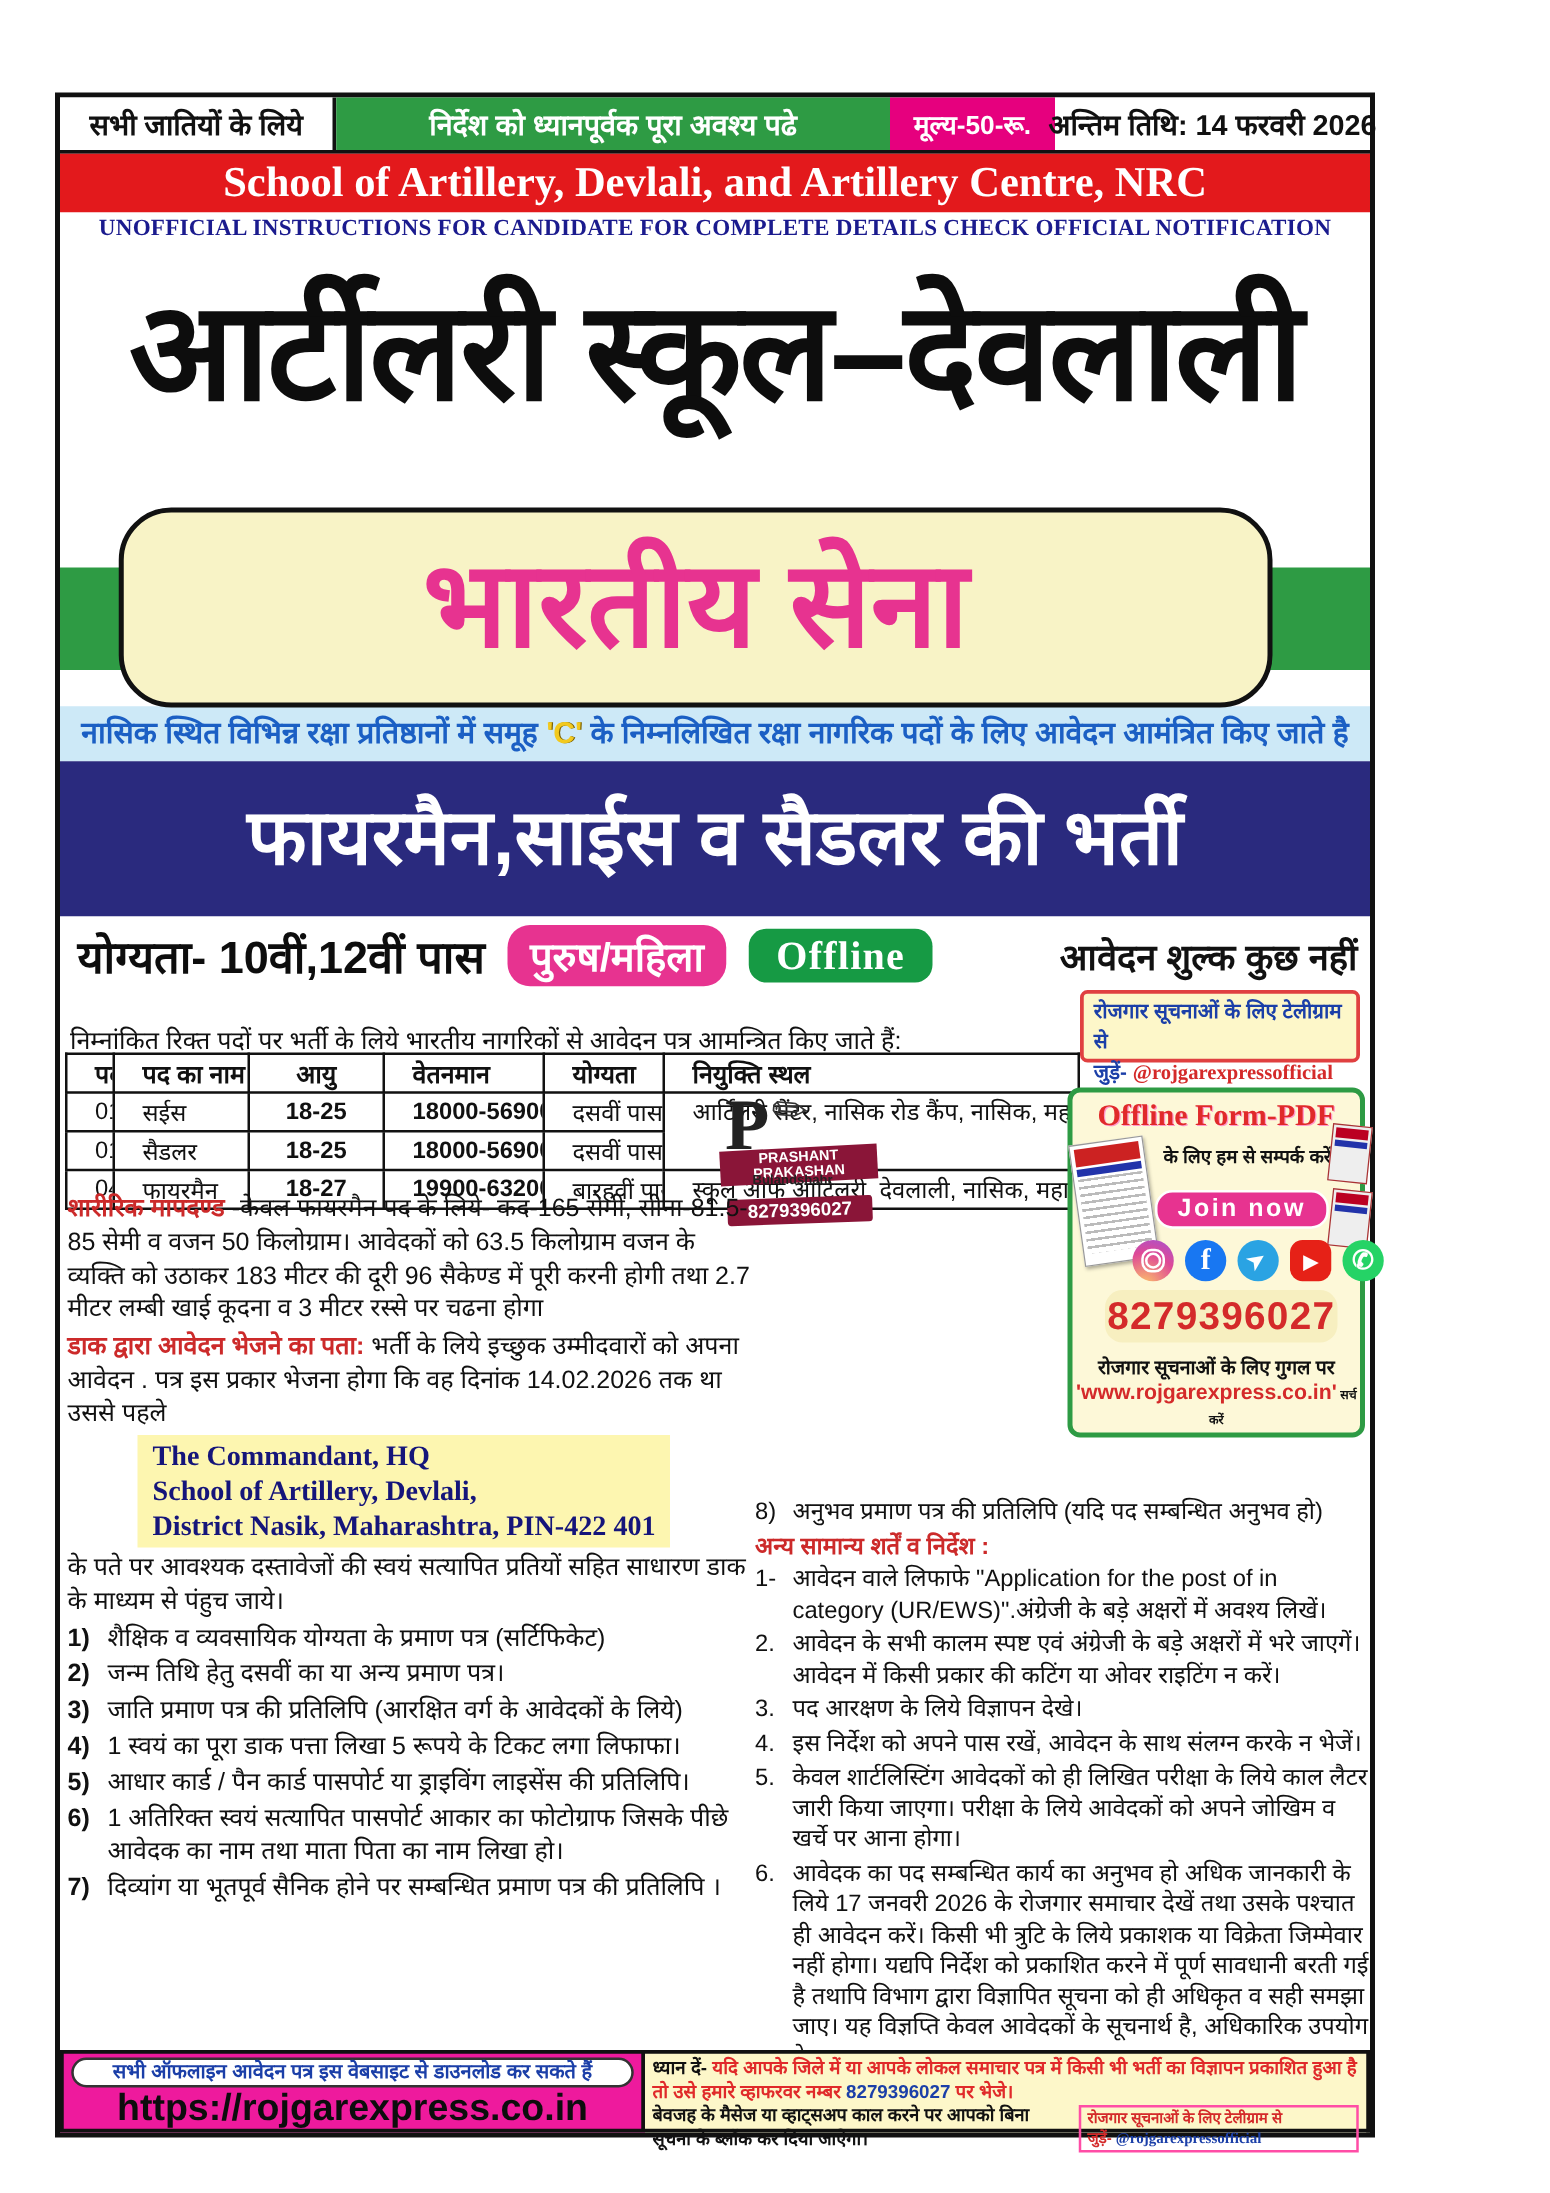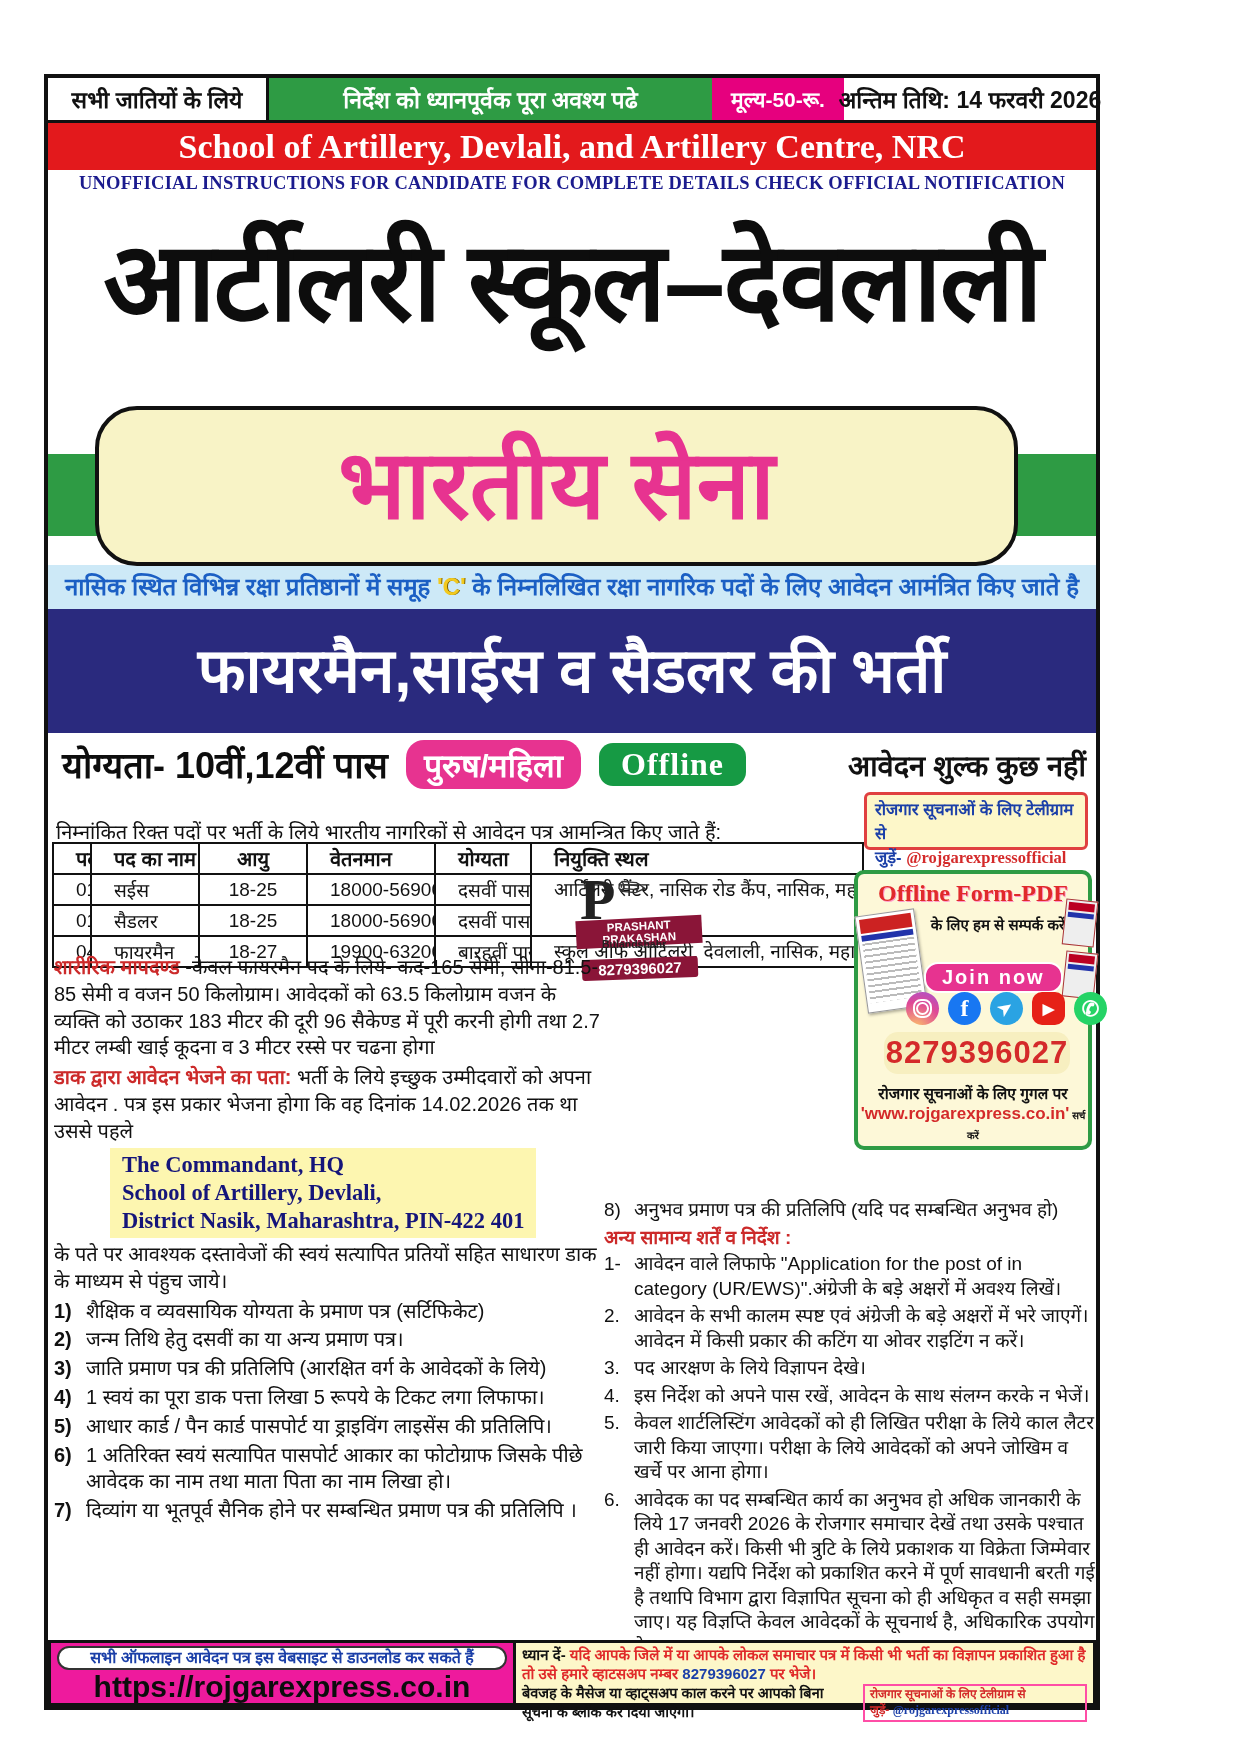--- a/index.html
+++ b/index.html
@@ -41,40 +41,40 @@
     padding:3px 22px;border-radius:14px;white-space:nowrap;letter-spacing:1px;}
   .elig-fee{font-size:29px;font-weight:800;margin-left:auto;margin-right:10px;white-space:nowrap;}
 
   .intro{top:740px;left:8px;width:745px;font-size:20px;color:#111;}
 
   .vtable{top:764px;left:4px;border-collapse:collapse;table-layout:fixed;width:810px;font-size:19px;}
   .vtable th,.vtable td{border:2px solid #111;padding:1px 22px;white-space:nowrap;overflow:hidden;text-align:left;}
   .vtable th{font-weight:bold;font-size:20px;height:24px;}
   .vtable td{height:27px;}
   .vtable .c-num{text-align:left;}
-  .vtable .c-age,.vtable .c-pay{text-align:center;font-weight:normal;}
+  .vtable .c-age,.vtable .c-pay{text-align:center;font-weight:bold;}
   .vtable .c-place{vertical-align:top;}
 
   .tg-box{top:714px;left:816px;width:224px;height:58px;background:#fdf7c9;border:3px solid #e04040;border-radius:6px;
     padding:3px 8px;box-sizing:border-box;font-size:16.5px;font-weight:bold;color:#1b3fa8;line-height:1.45;}
   .tg-handle{color:#d42a2a;font-family:"Liberation Serif",serif;}
 
   .promo{top:792px;left:806px;width:238px;height:280px;background:#fdf8d8;border:4px solid #2e9b44;border-radius:10px;box-sizing:border-box;}
   .promo-title{position:absolute;top:6px;left:0;width:100%;text-align:center;color:#e02a2a;
     font-family:"Liberation Serif",serif;font-weight:bold;font-size:24px;text-shadow:1px 1px 0 #f9c;}
   .promo-sub{position:absolute;top:40px;left:52px;width:176px;text-align:center;font-size:15px;font-weight:800;color:#111;}
   .news-thumb{position:absolute;top:38px;left:3px;width:58px;height:96px;background:#fff;border:1px solid #999;
     transform:rotate(-8deg);box-shadow:1px 2px 3px rgba(0,0,0,.3);}
   .news-head{height:14px;background:#c22;margin:3px 3px 2px 3px;}
   .news-bar{height:6px;background:#23a;margin:0 3px 2px 3px;}
   .news-lines{height:60px;margin:0 3px;background:repeating-linear-gradient(#bbb 0 2px,#fff 2px 6px);}
   .card-thumb{position:absolute;width:30px;height:44px;background:#eee;border:1px solid #a33;transform:rotate(6deg);}
   .card-thumb .cbar{height:8px;background:#b02;margin:2px;}
   .card-thumb .cbar2{height:5px;background:#23a;margin:2px;}
-  .join-badge{position:absolute;top:88px;left:66px;background:#e73390;color:#fff;font-weight:800;font-size:20px;
+  .join-badge{position:absolute;top:78px;left:66px;background:#e73390;color:#fff;font-weight:800;font-size:20px;
     padding:2px 16px;border-radius:14px;border:2px solid #fff;letter-spacing:2px;}
   .icons-row{position:absolute;top:118px;left:48px;display:flex;gap:9px;}
   .icon{width:33px;height:33px;border-radius:50%;display:flex;align-items:center;justify-content:center;color:#fff;font-weight:bold;}
   .ic-ig{background:radial-gradient(circle at 30% 110%,#fdc468,#df4996 60%,#a254d4);position:relative;}
   .ic-ig::before{content:"";position:absolute;inset:7px;border:2.5px solid #fff;border-radius:8px;}
   .ic-ig::after{content:"";position:absolute;width:9px;height:9px;border:2.5px solid #fff;border-radius:50%;left:9.5px;top:9.5px;}
   .ic-fb{background:#1877f2;font-family:"Liberation Serif",serif;font-size:24px;}
   .ic-fb::before{content:"f";}
   .ic-tg{background:#2aa3e3;font-size:17px;}
   .ic-tg::before{content:"➤";display:block;transform:rotate(-35deg);margin-left:-2px;}
@@ -319,21 +319,21 @@
         <span>आवेदक का पद सम्बन्धित कार्य का अनुभव हो अधिक जानकारी के लिये 17 जनवरी 2026 के रोजगार समाचार देखें तथा उसके पश्चात ही आवेदन करें। किसी भी त्रुटि के लिये प्रकाशक या विक्रेता जिम्मेवार नहीं होगा। यद्यपि निर्देश को प्रकाशित करने में पूर्ण सावधानी बरती गई है तथापि विभाग द्वारा विज्ञापित सूचना को ही अधिकृत व सही समझा जाए। यह विज्ञप्ति केवल आवेदकों के सूचनार्थ है, अधिकारिक उपयोग के</span>
       </div>
   </div>
 
   <div class="abs footerrow">
     <div class="f-left">
       <div class="f-badge">सभी ऑफलाइन आवेदन पत्र इस वेबसाइट से डाउनलोड कर सकते हैं</div>
       <div class="f-url">https://rojgarexpress.co.in</div>
     </div>
     <div class="f-right">
-      <div class="f-attn"><span class="blk">ध्यान दें-</span><span> यदि आपके जिले में या आपके लोकल समाचार पत्र में किसी भी भर्ती का विज्ञापन प्रकाशित हुआ है तो उसे हमारे व्हाटसअप नम्बर </span><span class="ph">8279396027</span><span> पर भेजे।</span></div>
+      <div class="f-attn"><span class="blk">ध्यान दें-</span><span> यदि आपके जिले में या आपके लोकल समाचार पत्र में किसी भी भर्ती का विज्ञापन प्रकाशित हुआ है तो उसे हमारे व्हाफरवर नम्बर </span><span class="ph">8279396027</span><span> पर भेजे।</span></div>
       <div class="f-bottom">
         <div class="f-warn">बेवजह के मैसेज या व्हाट्सअप काल करने पर आपको बिना सूचना के ब्लॉक कर दिया जाऐगा।</div>
         <div class="f-mini">
           <span>रोजगार सूचनाओं के लिए टेलीग्राम से</span><br>
           <span>जुड़ें- </span><span class="hd">@rojgarexpressofficial</span>
         </div>
       </div>
     </div>
   </div>
 

